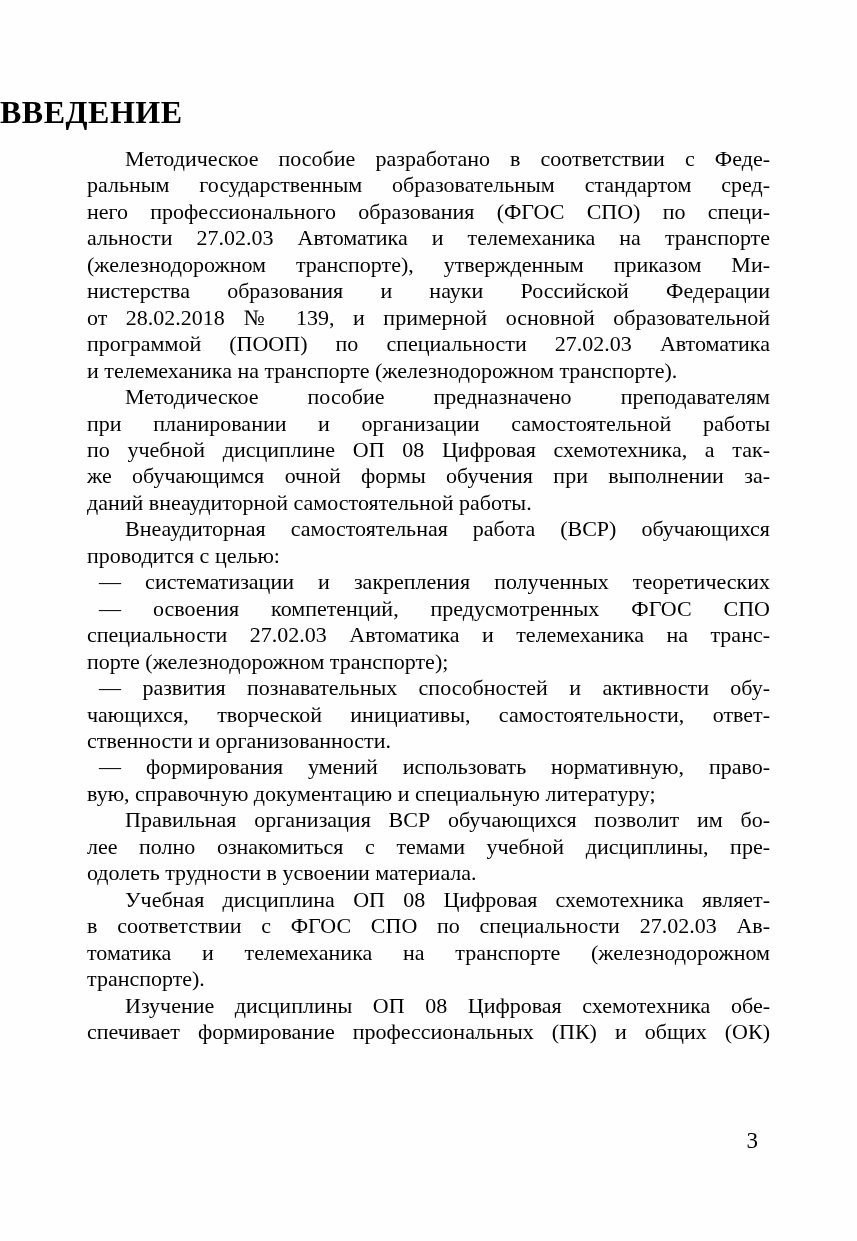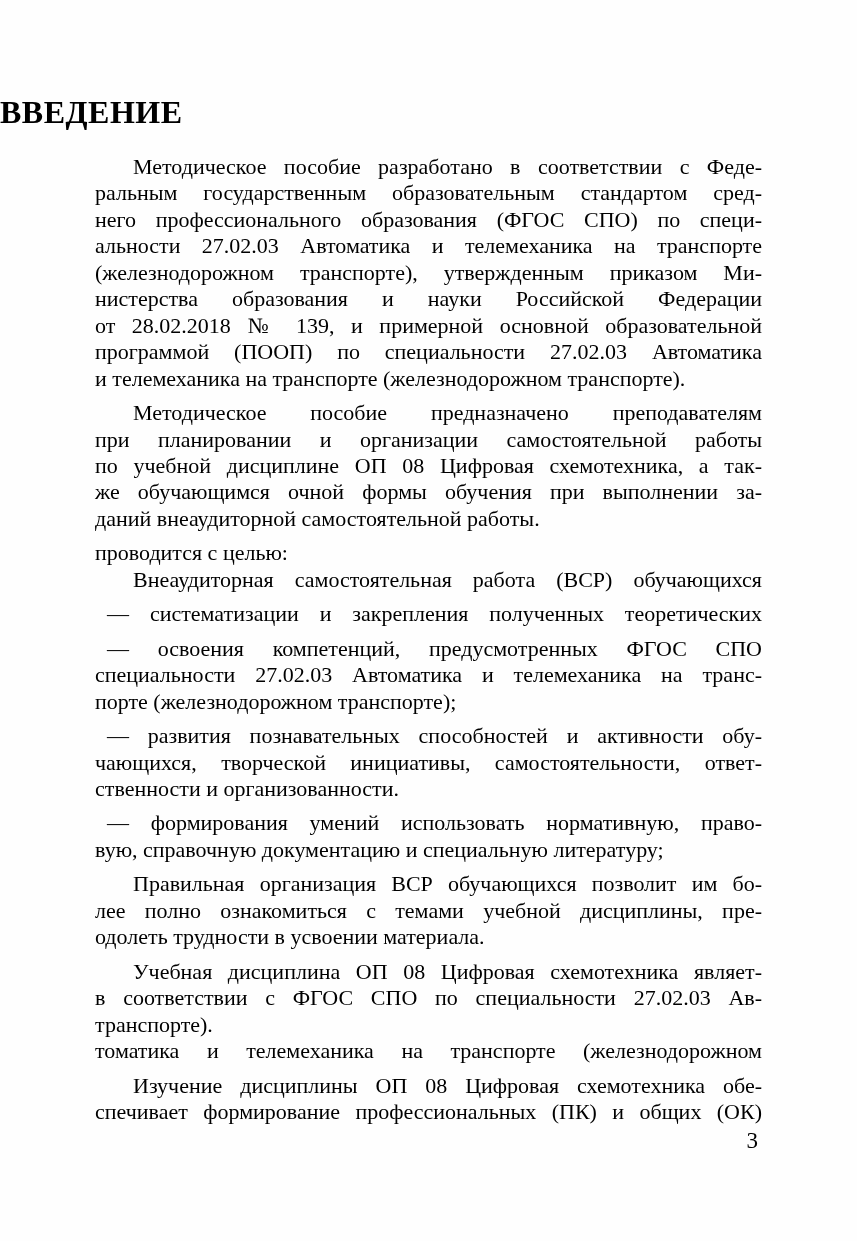--- a/index.html
+++ b/index.html
@@ -29,21 +29,21 @@
     letter-spacing: 0.5px;
   }
   .body {
     position: absolute;
     top: 146px;
     left: 87px;
     width: 683px;
     font-size: 22px;
     line-height: 26.45px;
   }
-  .para { margin: 8px; padding: 0; }
+  .para { margin: 0; padding: 0; }
   .line {
     text-align: justify;
     text-align-last: justify;
     white-space: normal;
   }
   .line.last {
     text-align: right;
     text-align-last: left;
   }
   .pindent { text-indent: 38px; }
@@ -74,22 +74,22 @@
         <div class="line last">и телемеханика на транспорте (железнодорожном транспорте).</div>
       </div>
       <div class="para">
         <div class="line pindent">Методическое пособие предназначено преподавателям</div>
         <div class="line">при планировании и организации самостоятельной работы</div>
         <div class="line">по учебной дисциплине ОП 08 Цифровая схемотехника, а так-</div>
         <div class="line">же обучающимся очной формы обучения при выполнении за-</div>
         <div class="line last">даний внеаудиторной самостоятельной работы.</div>
       </div>
       <div class="para">
+        <div class="line pindent">Внеаудиторная самостоятельная работа (ВСР) обучающихся</div>
         <div class="line last">проводится с целью:</div>
-        <div class="line pindent">Внеаудиторная самостоятельная работа (ВСР) обучающихся</div>
       </div>
       <div class="para">
         <div class="line bindent">— систематизации и закрепления полученных теоретических</div>
       </div>
       <div class="para">
         <div class="line bindent">— освоения компетенций, предусмотренных ФГОС СПО</div>
         <div class="line">специальности 27.02.03 Автоматика и телемеханика на транс-</div>
         <div class="line last">порте (железнодорожном транспорте);</div>
       </div>
       <div class="para">
@@ -102,22 +102,22 @@
         <div class="line last">вую, справочную документацию и специальную литературу;</div>
       </div>
       <div class="para">
         <div class="line pindent">Правильная организация ВСР обучающихся позволит им бо-</div>
         <div class="line">лее полно ознакомиться с темами учебной дисциплины, пре-</div>
         <div class="line last">одолеть трудности в усвоении материала.</div>
       </div>
       <div class="para">
         <div class="line pindent">Учебная дисциплина ОП 08 Цифровая схемотехника являет-</div>
         <div class="line">в соответствии с ФГОС СПО по специальности 27.02.03 Ав-</div>
+        <div class="line">томатика и телемеханика на транспорте (железнодорожном</div>
         <div class="line last">транспорте).</div>
-        <div class="line">томатика и телемеханика на транспорте (железнодорожном</div>
       </div>
       <div class="para">
         <div class="line pindent">Изучение дисциплины ОП 08 Цифровая схемотехника обе-</div>
         <div class="line">спечивает формирование профессиональных (ПК) и общих (ОК)</div>
       </div>
     </div>
   <div class="pagenum">3</div>
 </div>
 
 </body></html>

